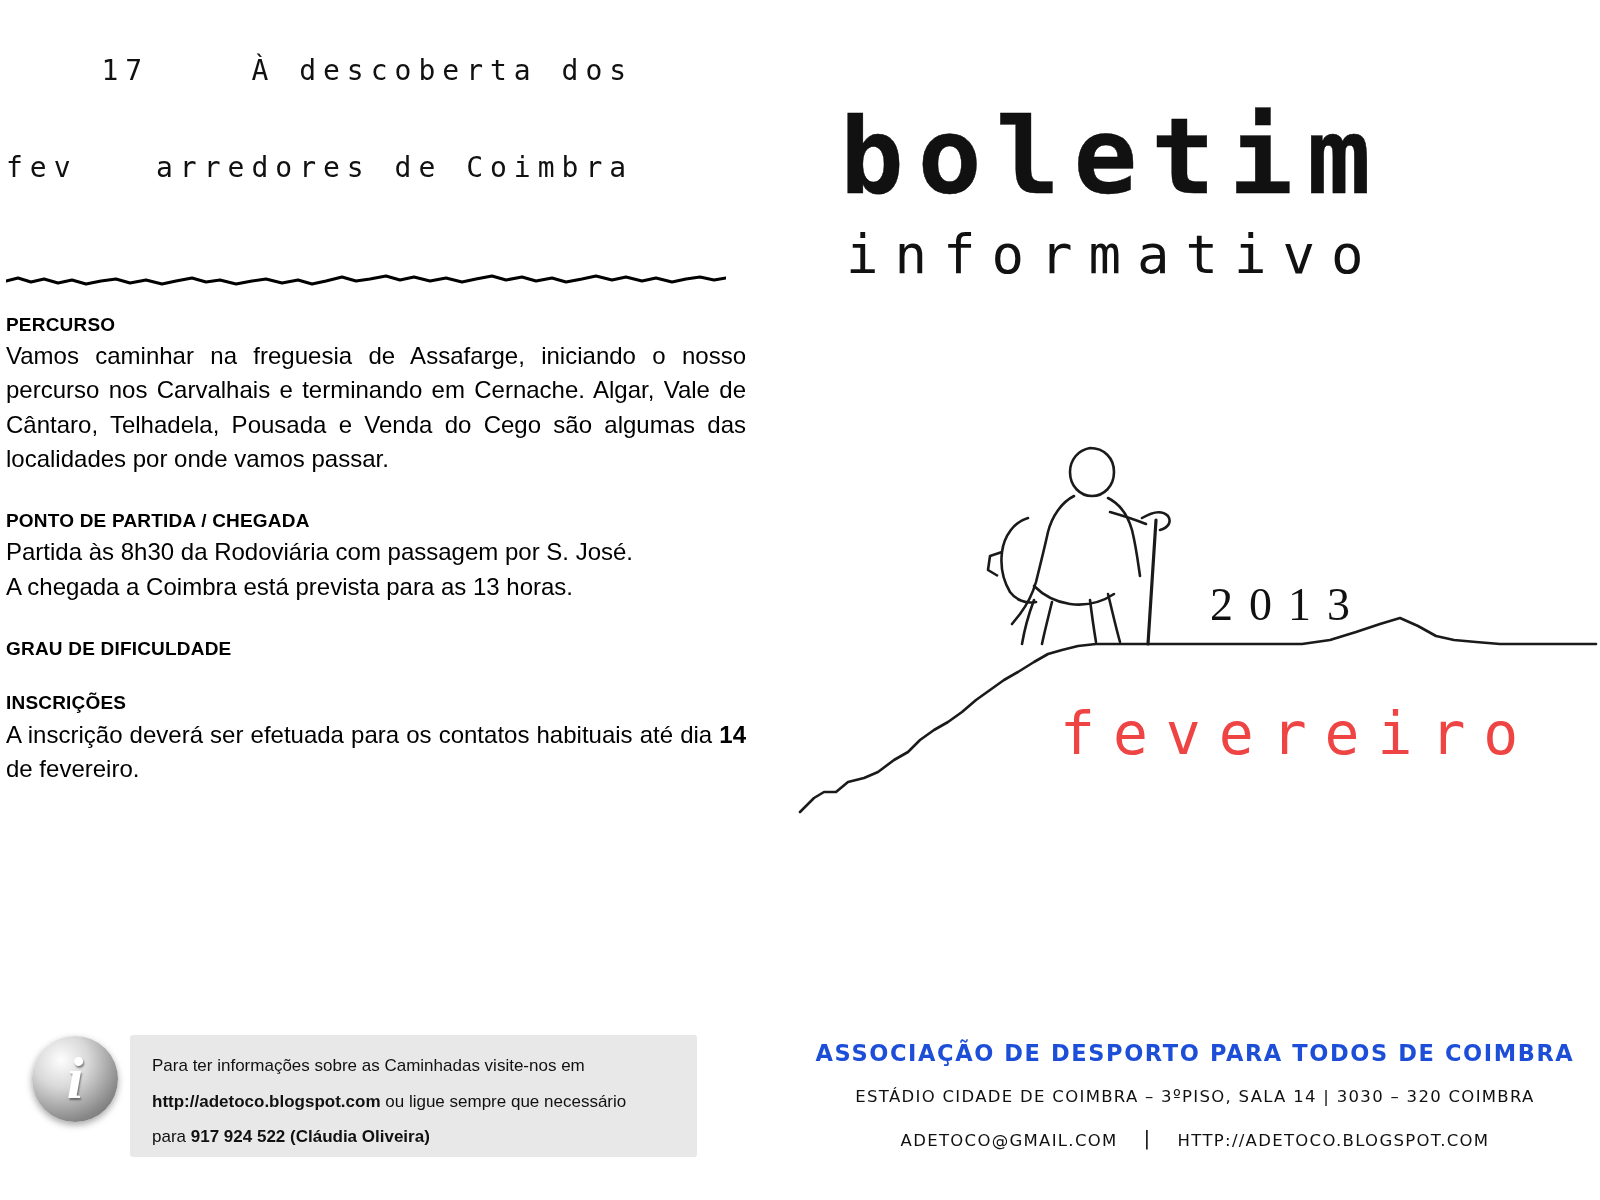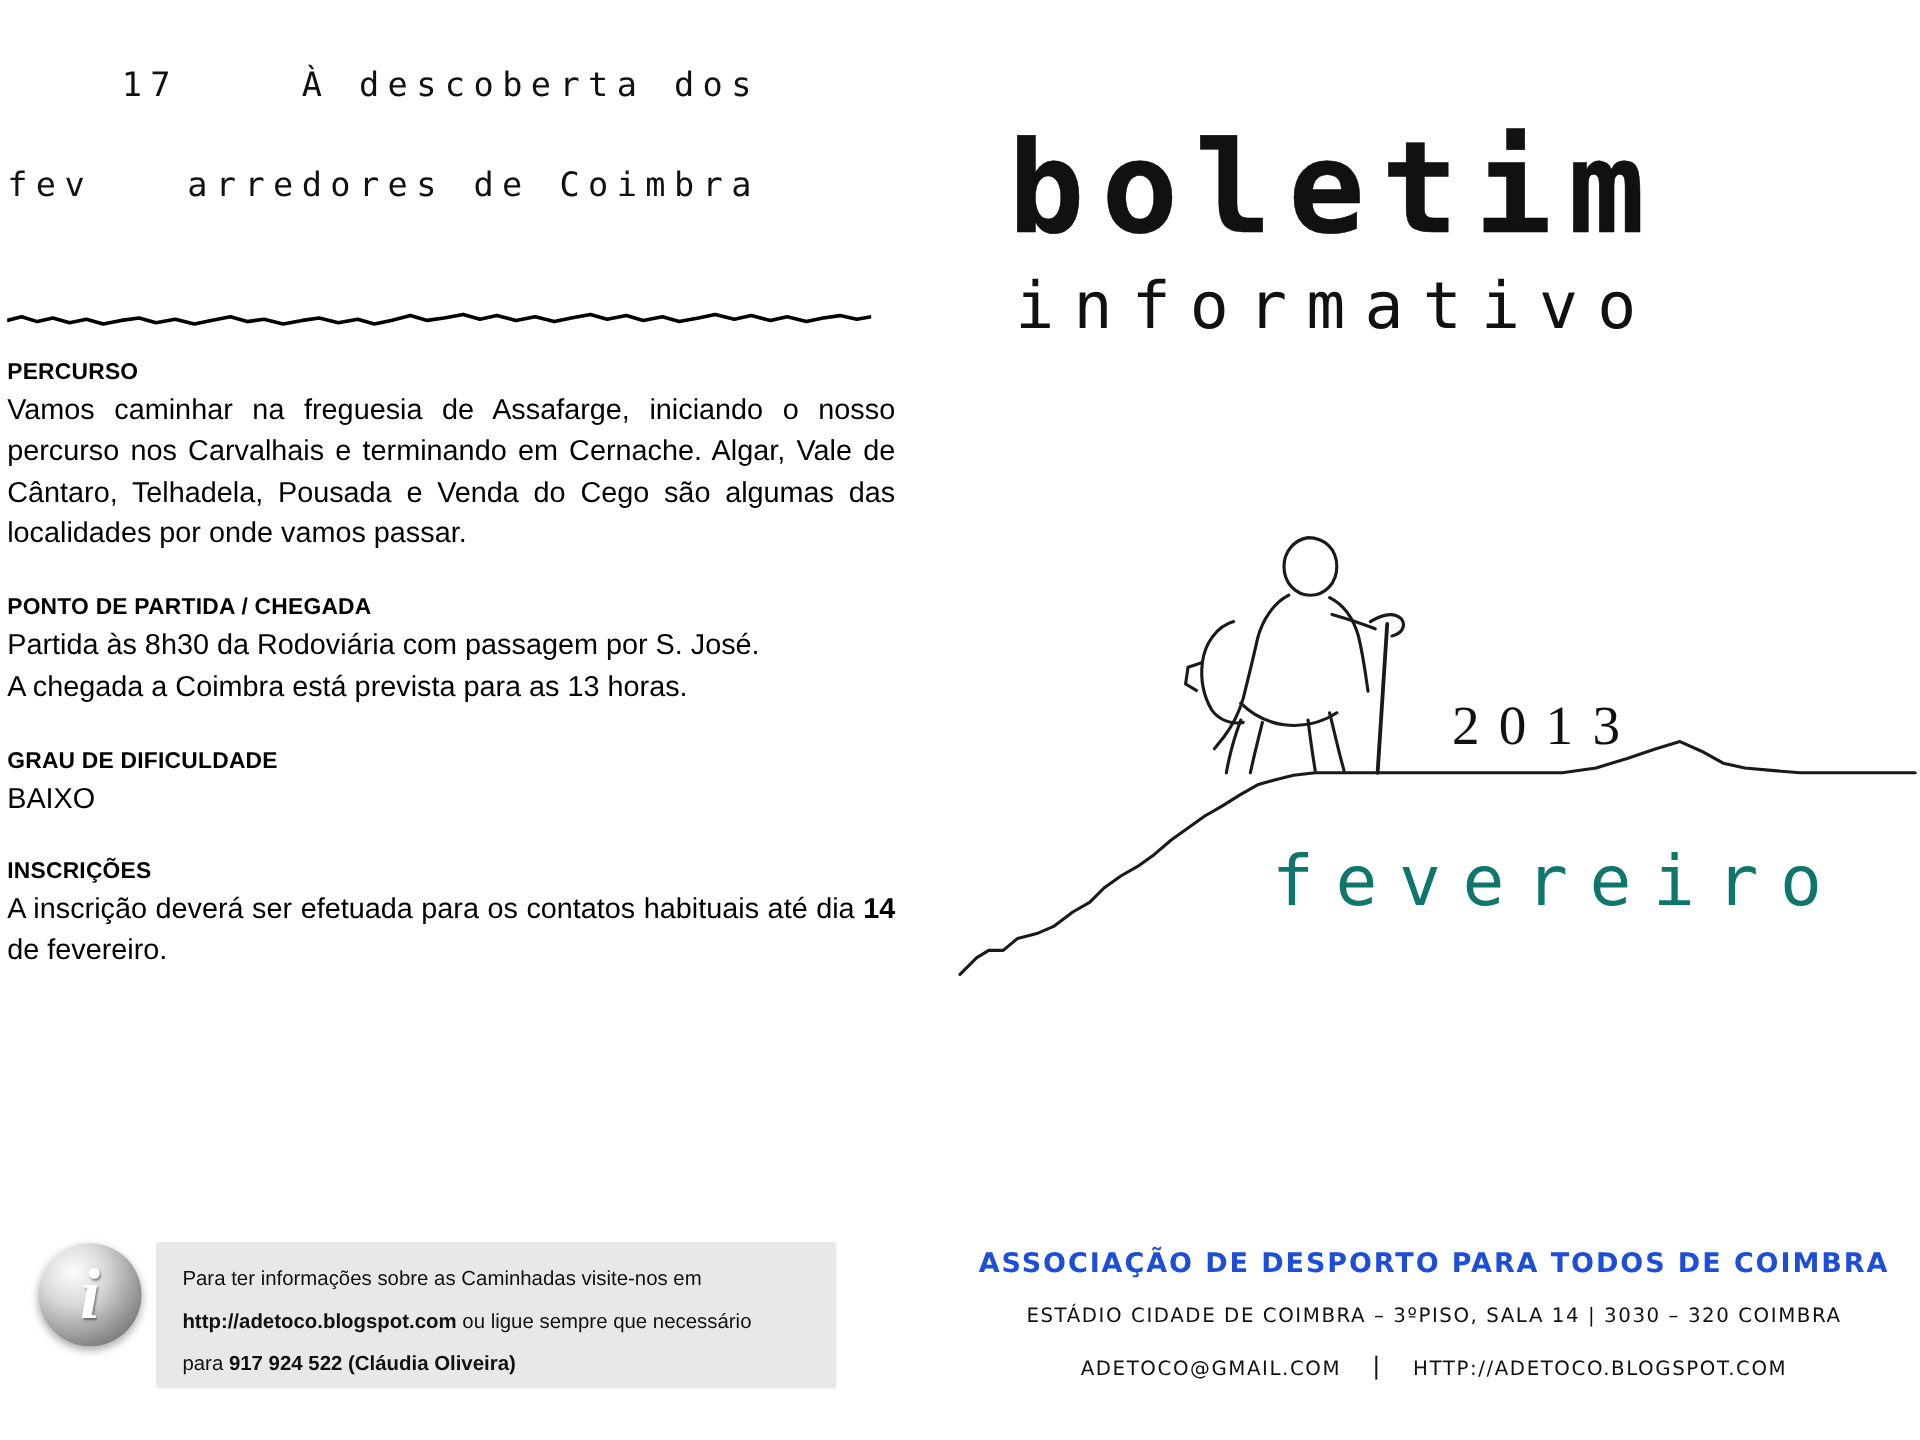--- a/index.html
+++ b/index.html
@@ -35,21 +35,21 @@
   }
   .date-head .dnum {
     display: inline-block;
     width: 150px;
   }
   .date-head .title-line1 {
     display: inline-block;
   }
   .date-head .row2 {
     display: block;
-    margin-top: 2px;
+    margin-top: 16px;
   }
   .date-head .dmon {
     display: inline-block;
     width: 150px;
   }
 
   .rule-wrap {
     position: relative;
     height: 16px;
     margin-top: 2px;
@@ -169,21 +169,21 @@
     letter-spacing: 16px;
     color: #111;
   }
   .month {
     position: absolute;
     left: 270px;
     top: 700px;
     font-family: "DejaVu Sans Mono", monospace;
     font-size: 58px;
     letter-spacing: 18px;
-    color: #0f766e;
+    color: #ef4444;
   }
 
   .hiker-art {
     position: absolute;
     left: 0;
     top: 400px;
     width: 810px;
     height: 430px;
   }
 
@@ -252,21 +252,20 @@
 
   <div class="section sec-ponto">
     <h2>PONTO DE PARTIDA / CHEGADA</h2>
     <p class="nojust">Partida às 8h30 da Rodoviária com passagem por S. José.</p>
     <p class="nojust">A chegada a Coimbra está prevista para as 13 horas.</p>
   </div>
 
 
   <div class="section sec-grau">
     <h2>GRAU DE DIFICULDADE</h2>
-    <p class="nojust">BAIXO</p>
   </div>
 
   <div class="section sec-insc">
     <h2>INSCRIÇÕES</h2>
     <p><span>A inscrição deverá ser efetuada para os contatos habituais até dia </span><span class="bold">14</span><span> de fevereiro.</span></p>
   </div>
 
 </div>
 
 <div class="info-badge">

